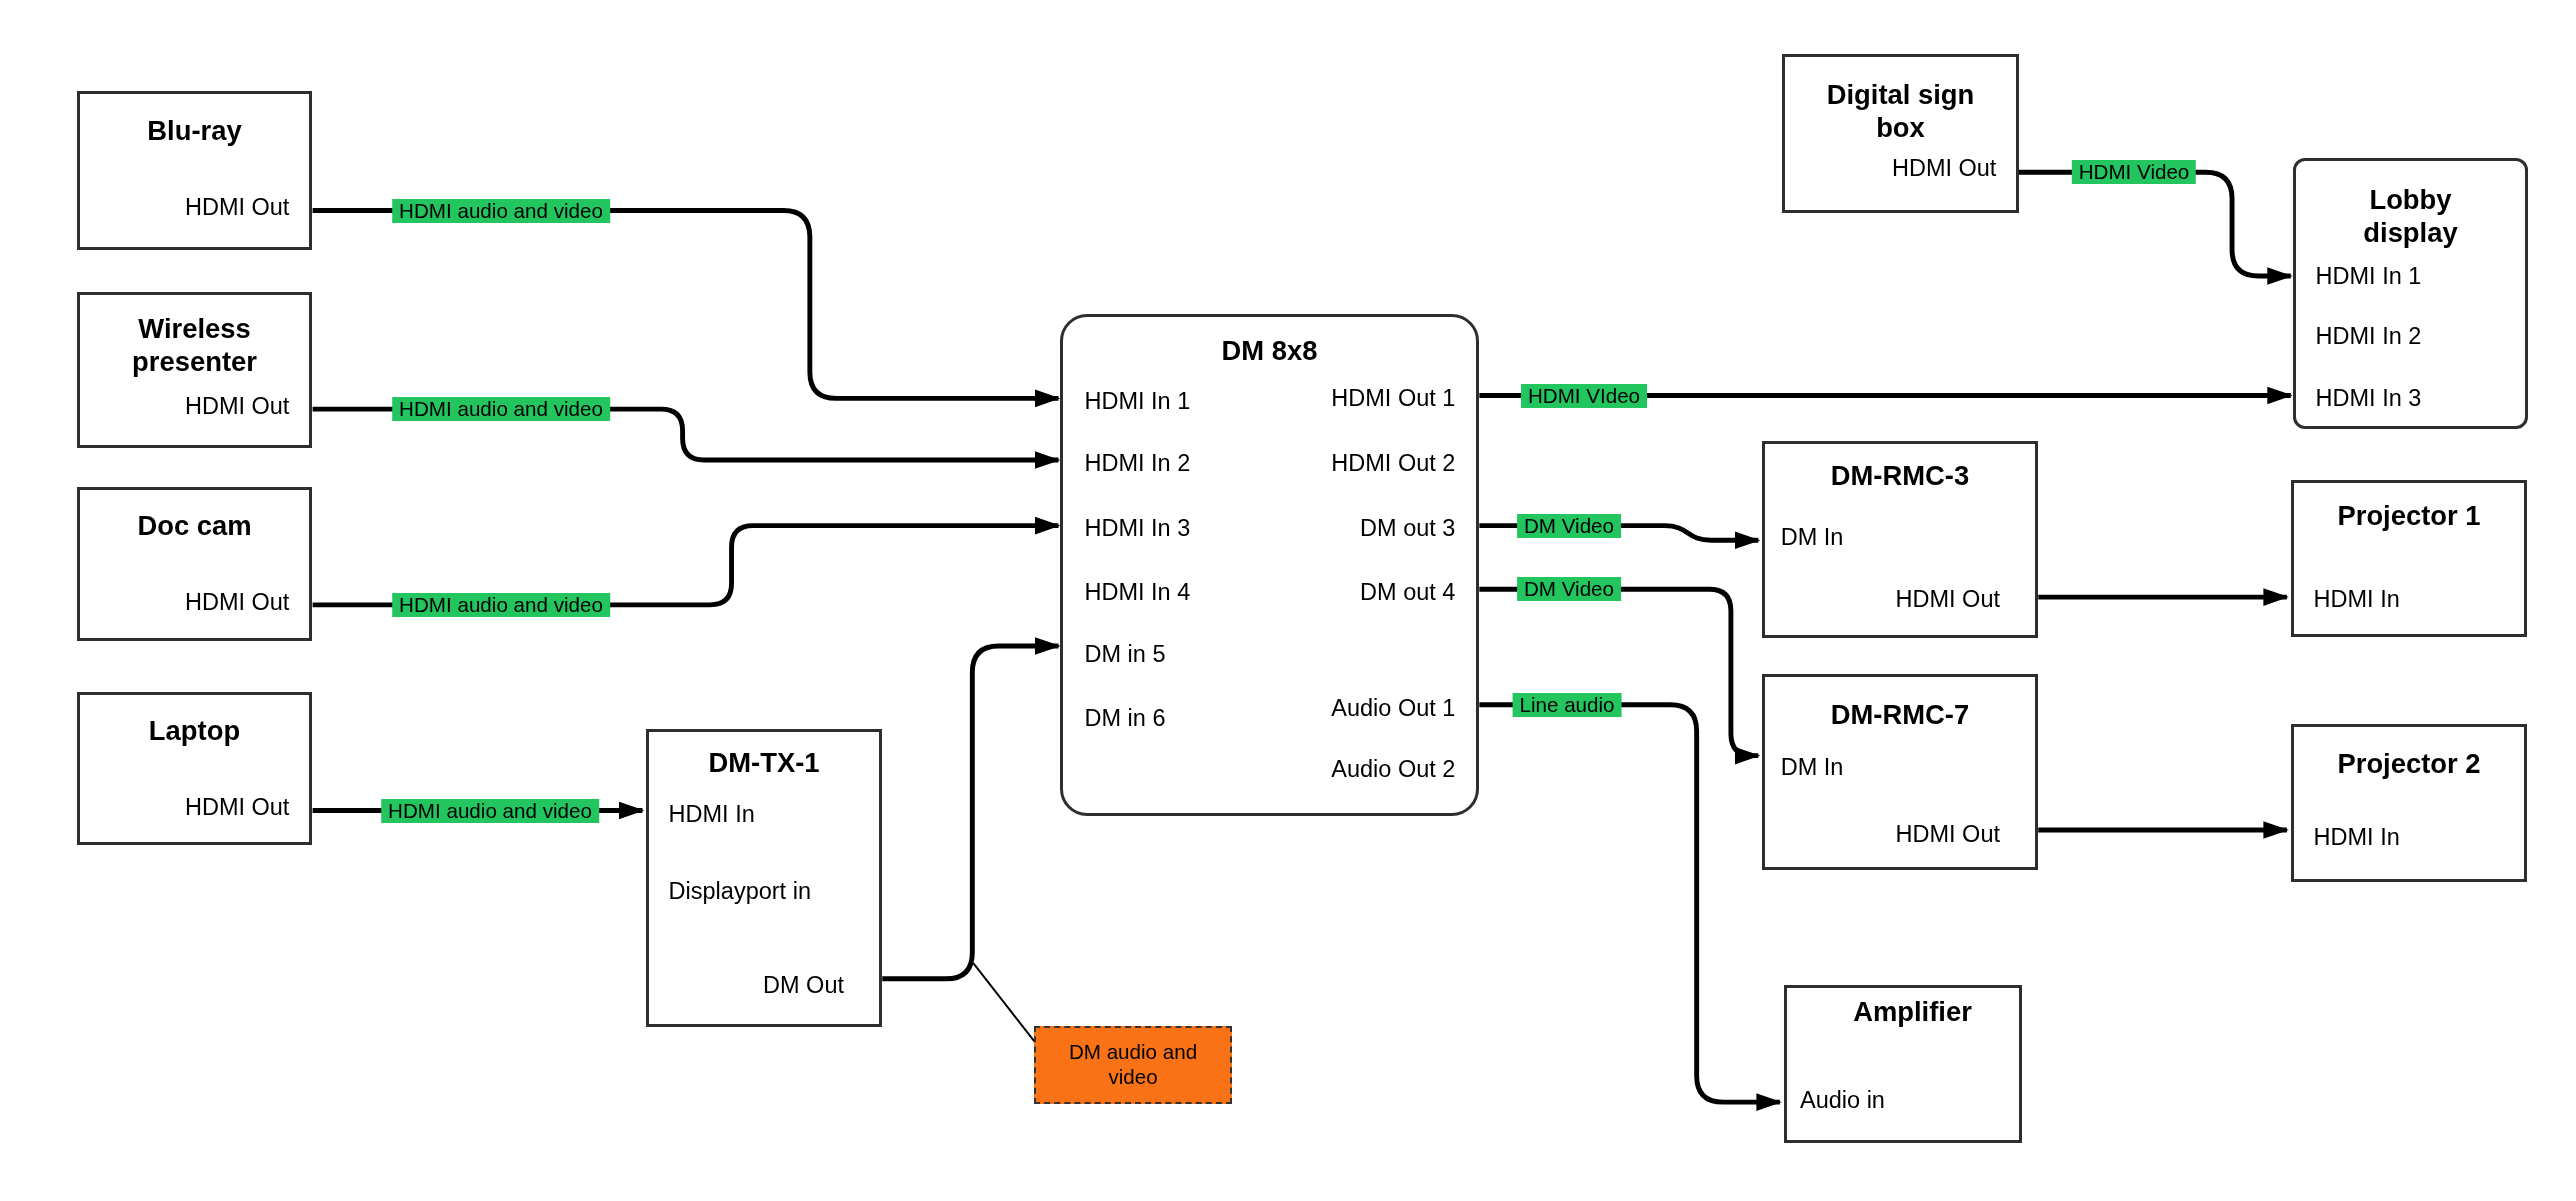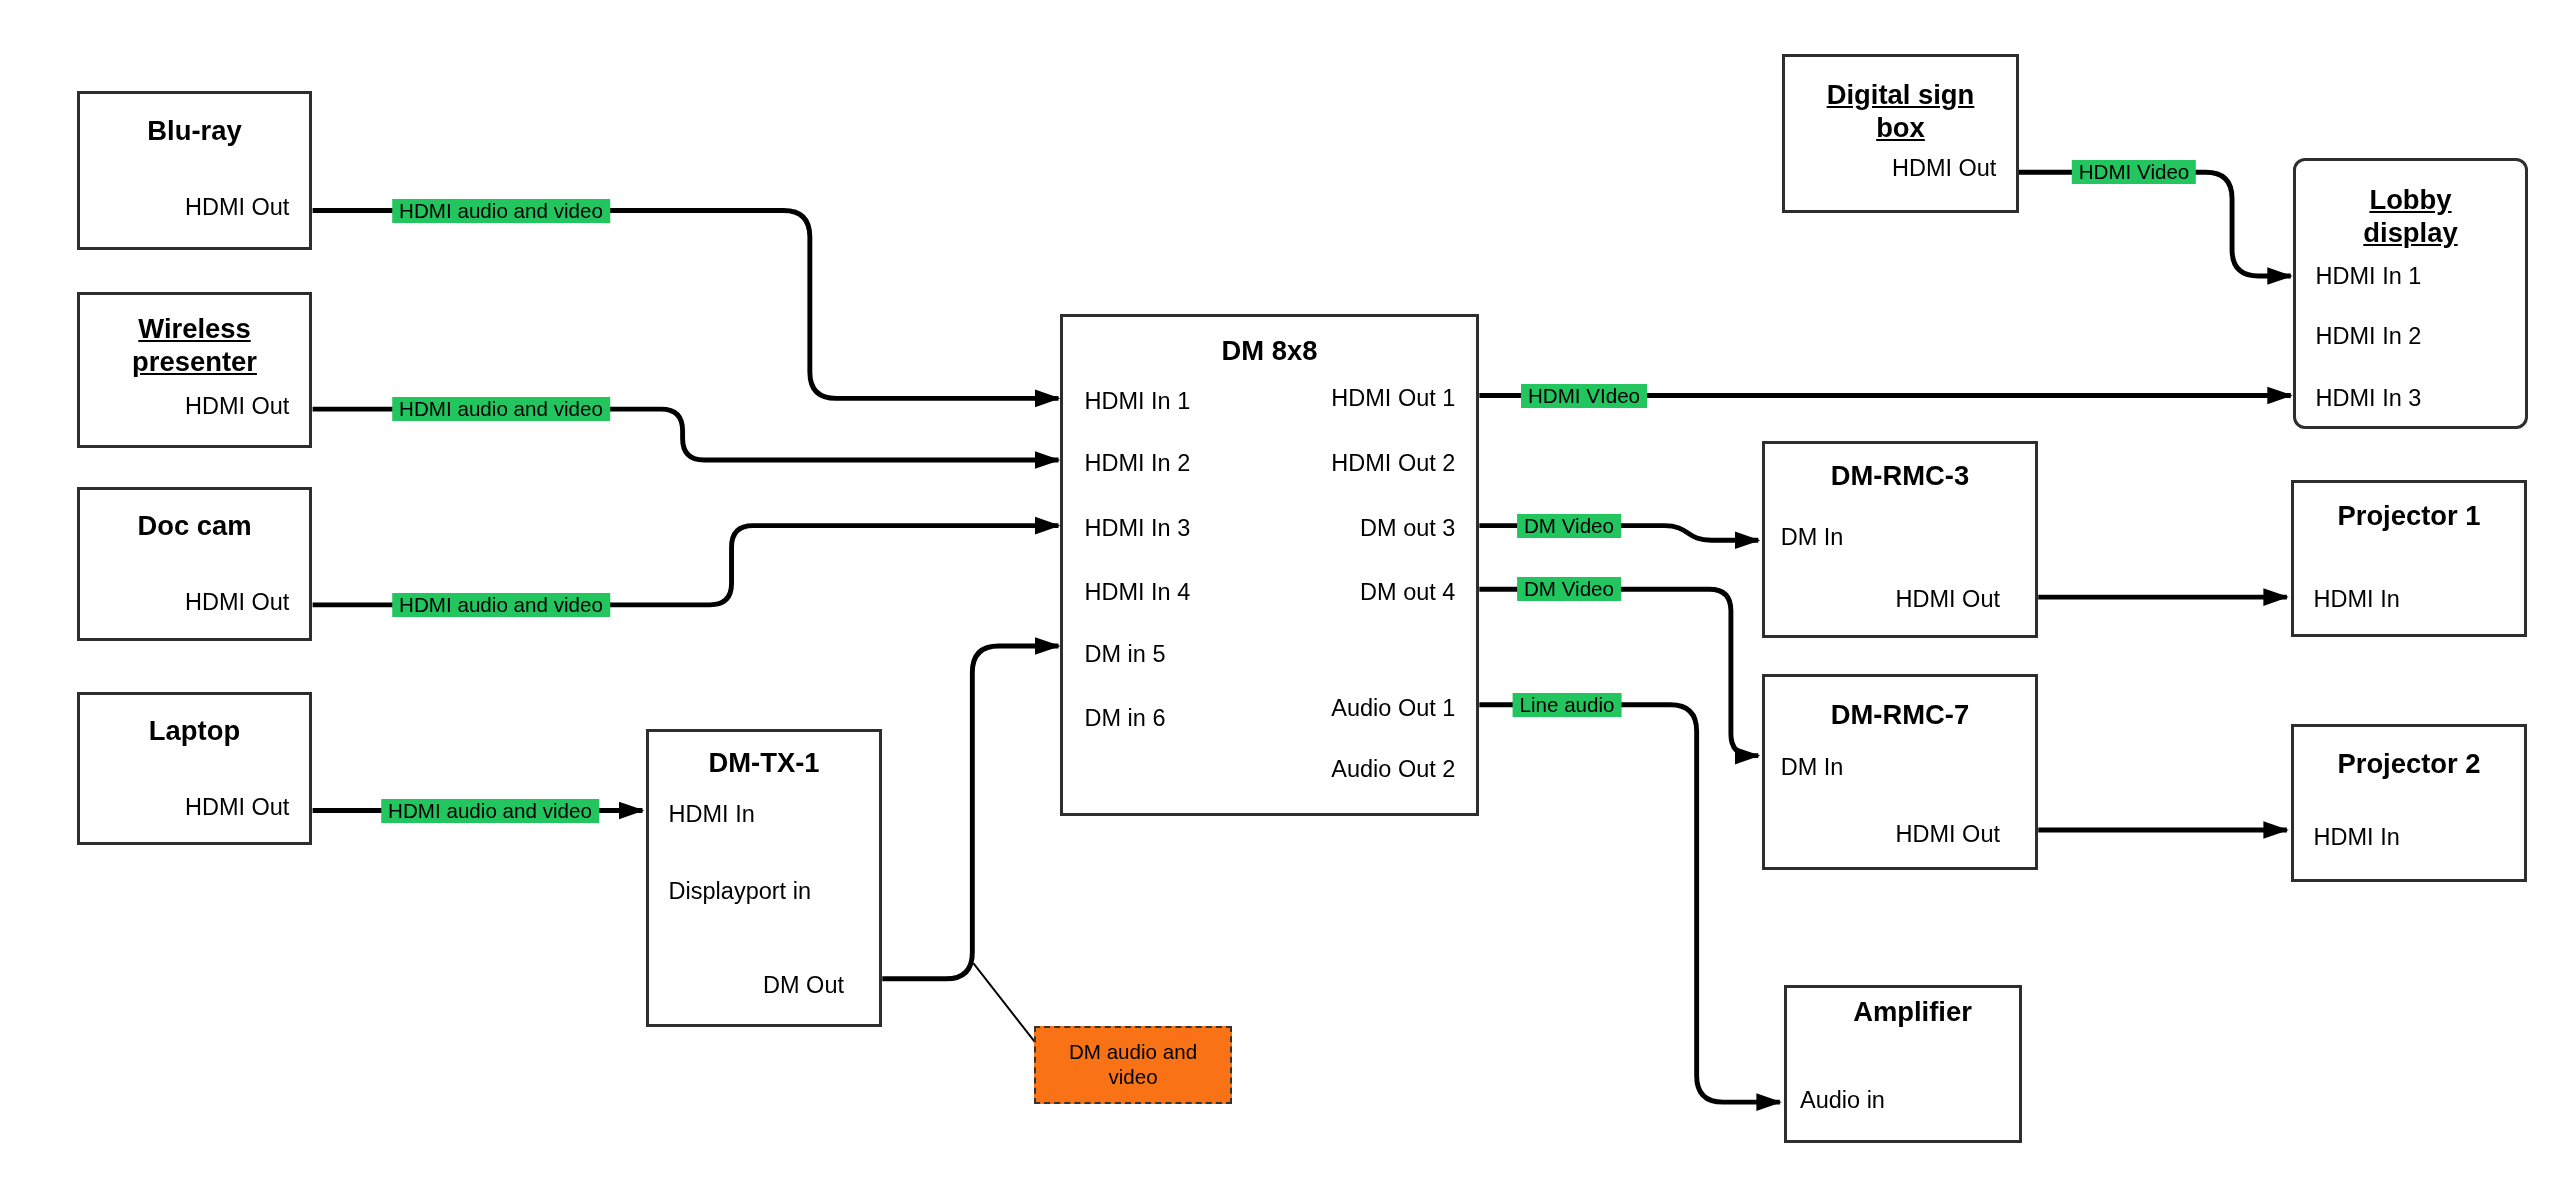--- a/index.html
+++ b/index.html
@@ -9,21 +9,21 @@
   }
   #wires{position:absolute;left:0;top:0;z-index:1;}
   .node{
     position:absolute;border:3.9px solid #2e2e2e;background:#fff;
     box-sizing:border-box;z-index:2;
   }
   .node-title{
     position:absolute;left:0;right:0;text-align:center;transform:translateY(-50%);
     font-weight:bold;font-size:27.4px;white-space:nowrap;
   }
-  .title-block{position:absolute;left:0;right:0;text-align:center;font-weight:bold;font-size:27.4px;line-height:33px;text-decoration:underline;}
+  .title-block{position:absolute;left:0;right:0;text-align:center;font-weight:bold;font-size:27.4px;line-height:33px;}
   .title-block span{display:block;}
   .port{
     position:absolute;transform:translateY(-50%);font-size:23.5px;white-space:nowrap;
   }
   .wire-label{
     position:absolute;transform:translate(-50%,-50%);background:#22c55e;
     padding:0 6.9px;font-size:20.6px;white-space:nowrap;z-index:3;
   }
   .note{
     position:absolute;border:2px dashed #333;background:#f97316;z-index:2;
@@ -82,21 +82,21 @@
     <div class="port" style="right:19.6px;top:112px;">HDMI Out</div>
   </div>
 
   <div class="node" style="left:646px;top:729px;width:236px;height:298px;">
     <div class="node-title" style="top:31px;">DM-TX-1</div>
     <div class="port" style="left:19.6px;top:82px;">HDMI In</div>
     <div class="port" style="left:19.6px;top:159px;">Displayport in</div>
     <div class="port" style="right:35px;top:253px;">DM Out</div>
   </div>
 
-  <div class="node" style="left:1060px;top:314px;width:419px;height:502px;">
+  <div class="node" style="left:1060px;top:314px;width:419px;height:502px;border-radius:27px;">
     <div class="node-title" style="top:34px;">DM 8x8</div>
     <div class="port" style="left:21.5px;top:84px;">HDMI In 1</div>
     <div class="port" style="left:21.5px;top:146px;">HDMI In 2</div>
     <div class="port" style="left:21.5px;top:211px;">HDMI In 3</div>
     <div class="port" style="left:21.5px;top:275px;">HDMI In 4</div>
     <div class="port" style="left:21.5px;top:337px;">DM in 5</div>
     <div class="port" style="left:21.5px;top:401px;">DM in 6</div>
     <div class="port" style="right:20.6px;top:81px;">HDMI Out 1</div>
     <div class="port" style="right:20.6px;top:146px;">HDMI Out 2</div>
     <div class="port" style="right:20.6px;top:211px;">DM out 3</div>

